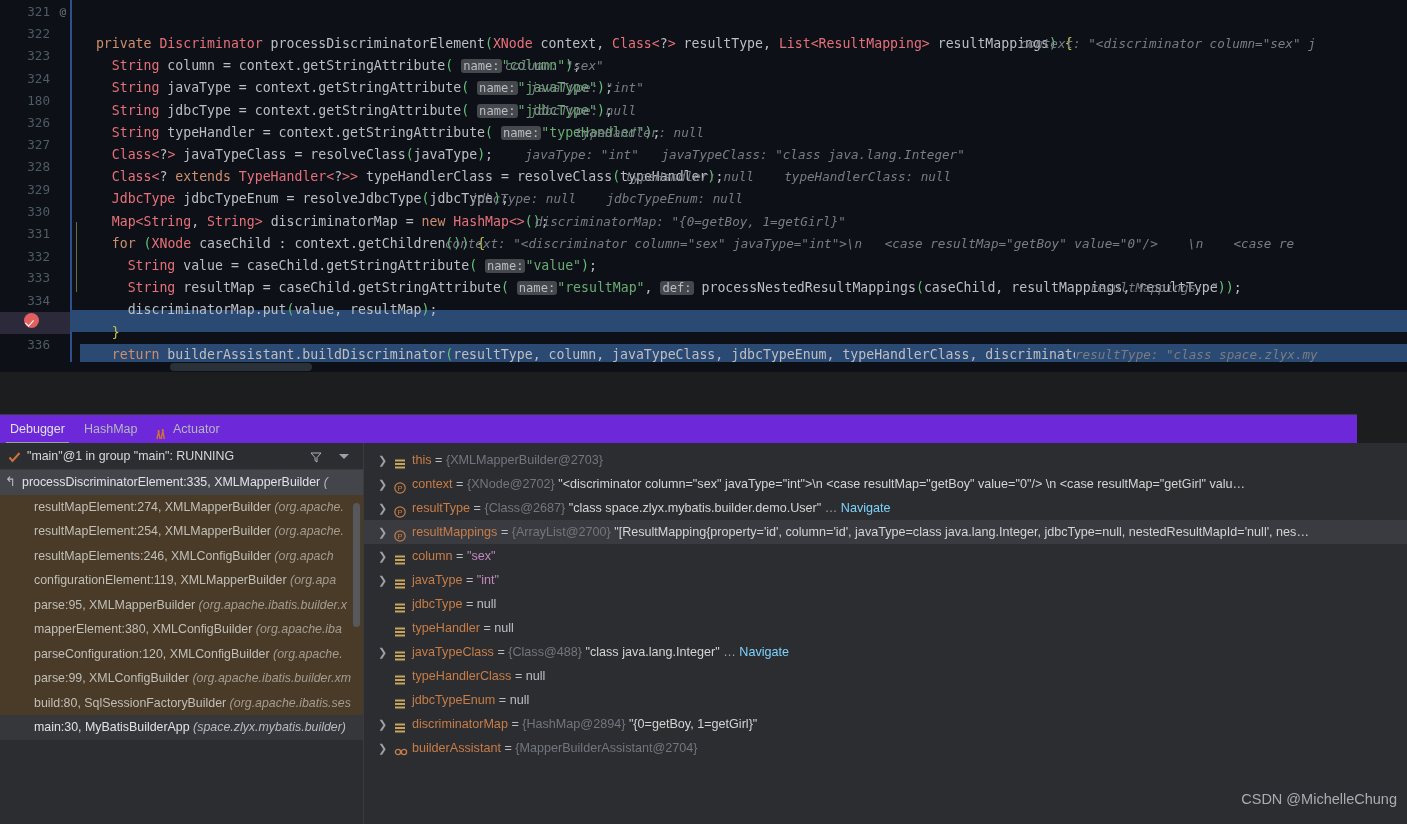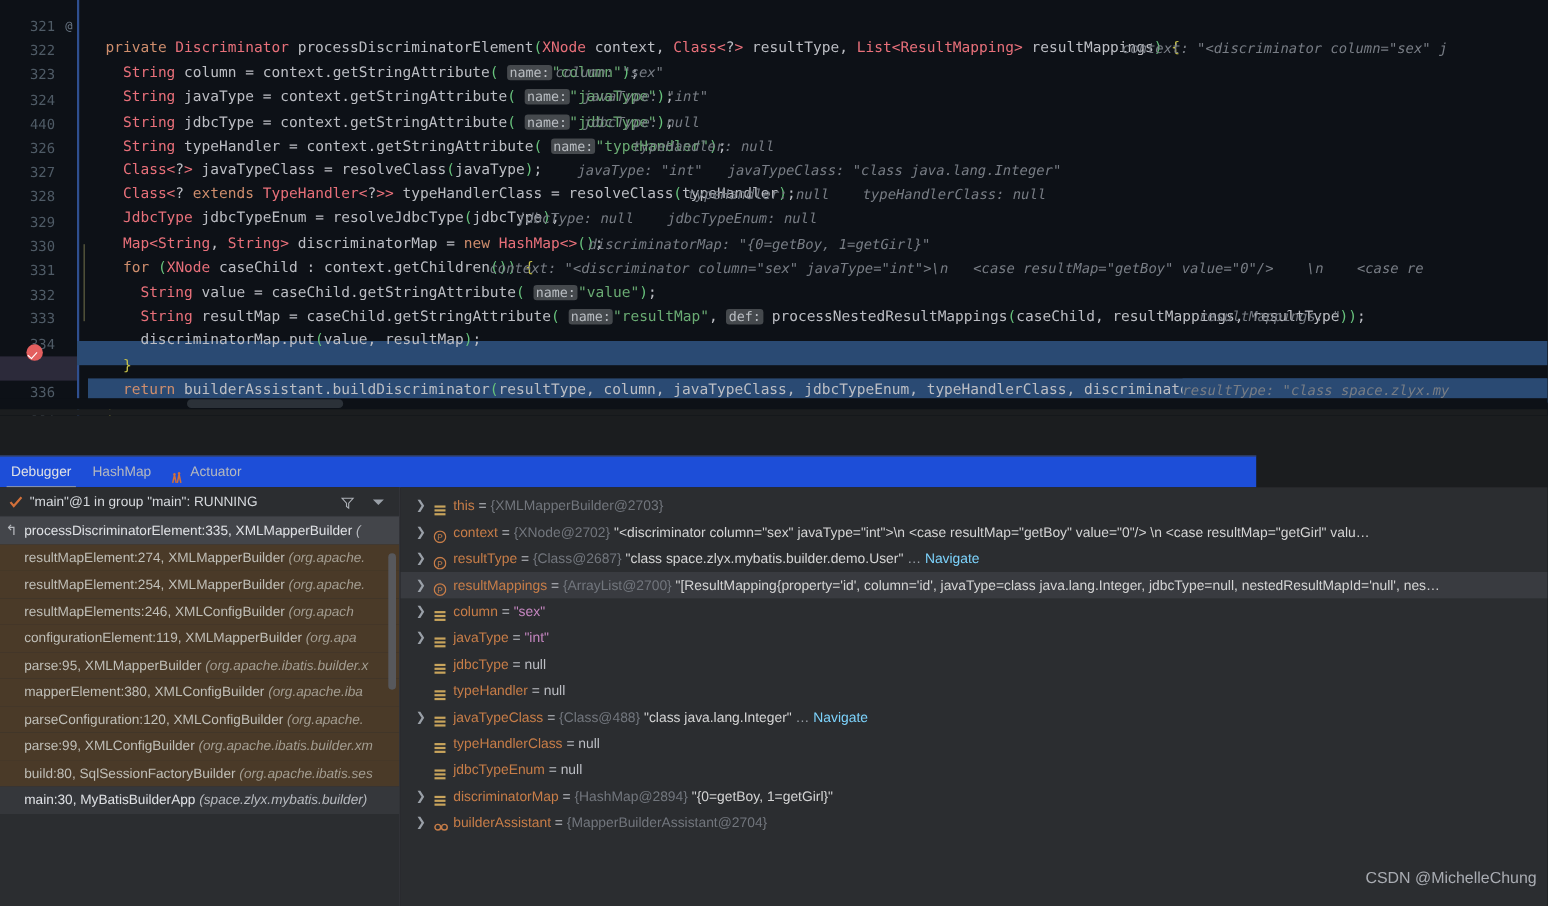--- a/index.html
+++ b/index.html
@@ -22,21 +22,20 @@
   }
   #gutter {
     position: absolute; left: 0; top: 0; width: 70px; height: 378px;
     background: #0d1117;
   }
   .gline {
     position: absolute; left: 0; width: 70px; height: 22.2px;
     color: #4f5b66; font-size: 12.6px; text-align: right;
     padding-right: 20px; line-height: 22.2px;
     font-family: "DejaVu Sans Mono", monospace;
-    margin-top: 12px;
   }
   .gline.at::after {
     content: "@"; position: absolute; right: 4px; top: 0;
     color: #6b7785; font-size: 11px;
   }
   .gline.hl { background: #2c2a3a; }
   #bp-icon {
     position: absolute; left: 24px; top: 313px;
     width: 15px; height: 15px; border-radius: 50%;
     background: #e35f5f; z-index: 6;
@@ -97,22 +96,22 @@
     position: absolute; left: 170px; top: 363px; width: 142px; height: 8px;
     background: #2b3138; border-radius: 4px;
   }
   #ed-bottom-pad {
     position: absolute; left: 0; top: 372px; width: 1407px; height: 6px;
     background: #1b1d1f;
   }
 
   
   #tw-tabs {
-    position: absolute; left: 0; top: 414px; width: 1142px; height: 29px;
-    background: #1d4ed8;
+    position: absolute; left: 0; top: 414px; width: 1357px; height: 29px;
+    background: #6d28d9;
     border-top: 1px solid #393b40;
     text-align: right;
   }
   .tw-tab {
     position: absolute; top: 0; height: 29px; line-height: 29px;
     font-size: 12.5px; color: #b4b8bf; padding: 0 10px; cursor: default;
     display: flex; align-items: center; gap: 5px;
   }
   .tw-tab.active { color: #dfe1e5; }
   .tw-tab.active::after {
@@ -145,21 +144,21 @@
     width: 0; height: 0; border-left: 5px solid transparent;
     border-right: 5px solid transparent; border-top: 5px solid #9aa0a8;
   }
   #frame-list {
     position: absolute; left: 0; top: 27px; width: 363px; height: 354px;
     overflow: hidden;
   }
   .frame-row {
     position: relative; height: 24.5px; line-height: 24.5px;
     font-size: 12.4px; white-space: nowrap; overflow: hidden;
-    padding-left: 22px; color: #c0bfb8;
+    padding-left: 34px; color: #c0bfb8;
     background: #4a3a28;
   }
   .frame-row.first {
     background: #43454a; color: #dfe1e5; padding-left: 22px;
   }
   .frame-row.last {
     background: #35373b; color: #dfe1e5;
   }
   .frame-row .pkg { font-style: italic; color: #a39d91; }
   .frame-row.first .pkg, .frame-row.last .pkg { color: #b7babf; }
@@ -216,21 +215,21 @@
 
 <div id="app">
 
   <div id="editor">
     <div class="hl-band2"></div>
     <div id="gutter">
         <div class="gline at" style="top: 1px;">321</div>
         <div class="gline" style="top: 23.2px;">322</div>
         <div class="gline" style="top: 45.4px;">323</div>
         <div class="gline" style="top: 67.6px;">324</div>
-        <div class="gline" style="top: 89.8px;">440</div>
+        <div class="gline" style="top: 89.8px;">180</div>
         <div class="gline" style="top: 112px;">326</div>
         <div class="gline" style="top: 134.2px;">327</div>
         <div class="gline" style="top: 156.4px;">328</div>
         <div class="gline" style="top: 178.6px;">329</div>
         <div class="gline" style="top: 200.8px;">330</div>
         <div class="gline" style="top: 223px;">331</div>
         <div class="gline" style="top: 246px;">332</div>
         <div class="gline" style="top: 267.4px;">333</div>
         <div class="gline" style="top: 289.6px;">334</div>
         <div class="gline hl" style="top: 311.8px;"></div>

